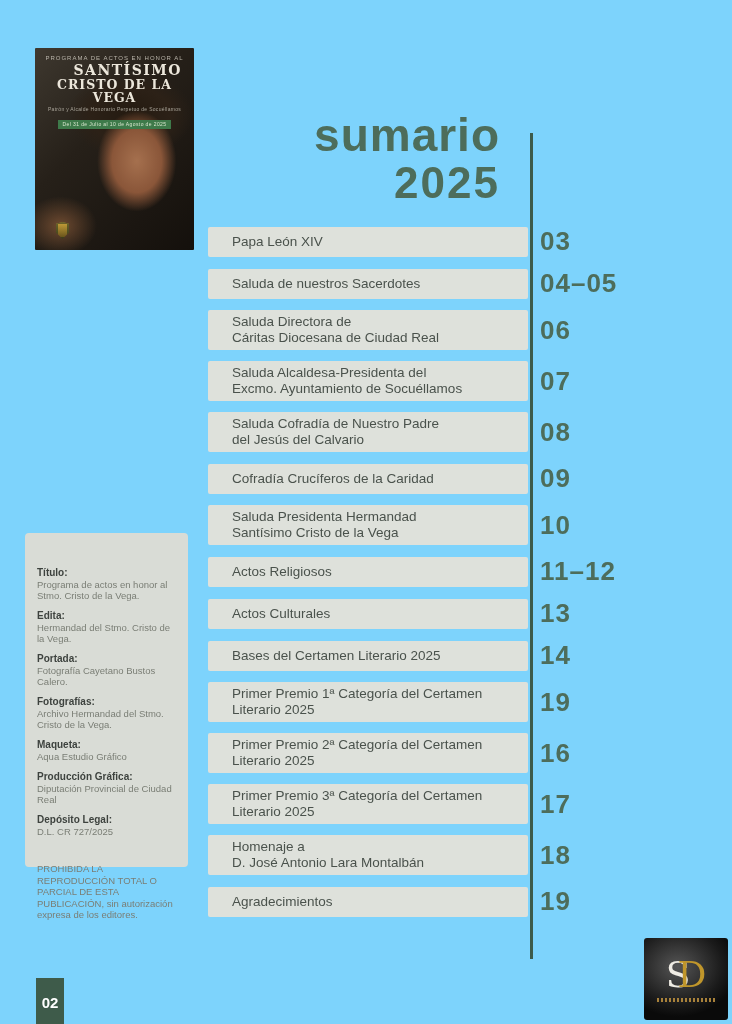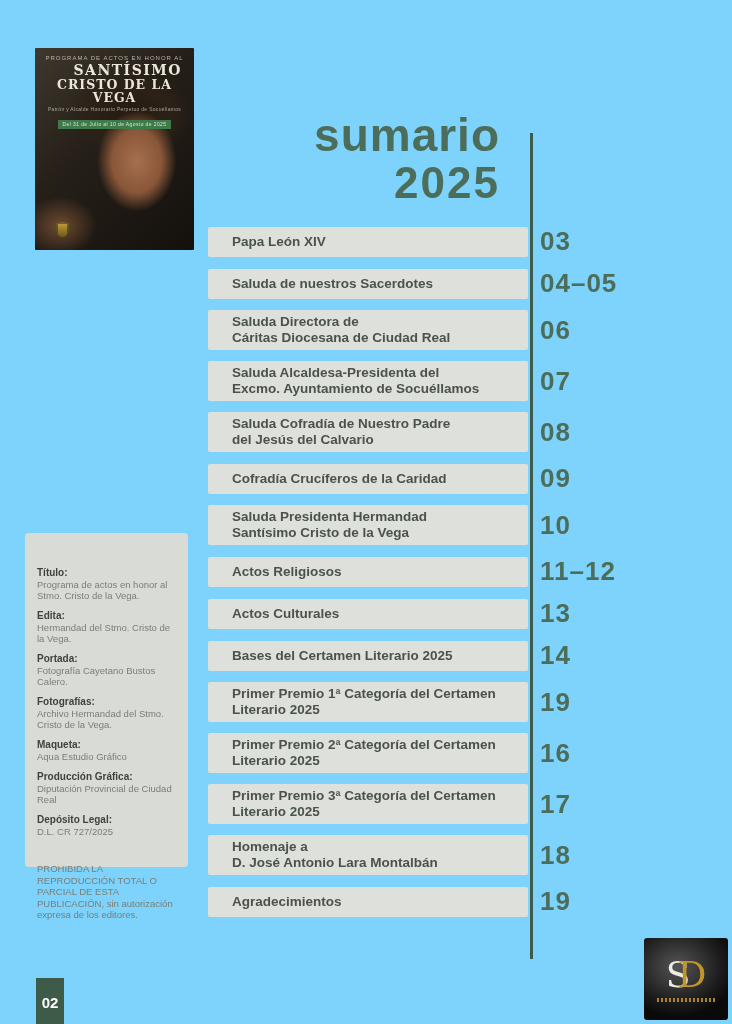--- a/index.html
+++ b/index.html
@@ -52,21 +52,21 @@
 
   
   .toc { position:absolute; left:208px; top:226px; width:440px; display:flex; flex-direction:column; gap:11px; }
   .toc-row { display:flex; align-items:center; }
   .toc-bar {
     width:320px; min-height:30px; box-sizing:border-box; padding:4px 8px 4px 24px;
     background:#DEE1DB; border-radius:2px; display:flex; flex-direction:column; justify-content:center;
     color:#4A524C; font-size:13.5px;
   }
   .toc-bar.two { min-height:40px; }
-  .toc-line { display:block; line-height:16px;font-weight:bold; }
+  .toc-line { display:block; line-height:16px; }
   .toc-page {
     margin-left:12px; font-size:26px; font-weight:bold; color:#4D6D5B;
     letter-spacing:1px; white-space:nowrap;
   }
 
   
   .credits {
     position:absolute; left:25px; top:533px; width:163px; height:334px;
     background:#D9DCD6; border-radius:4px; box-sizing:border-box; padding:34px 12px 0 12px;
   }

